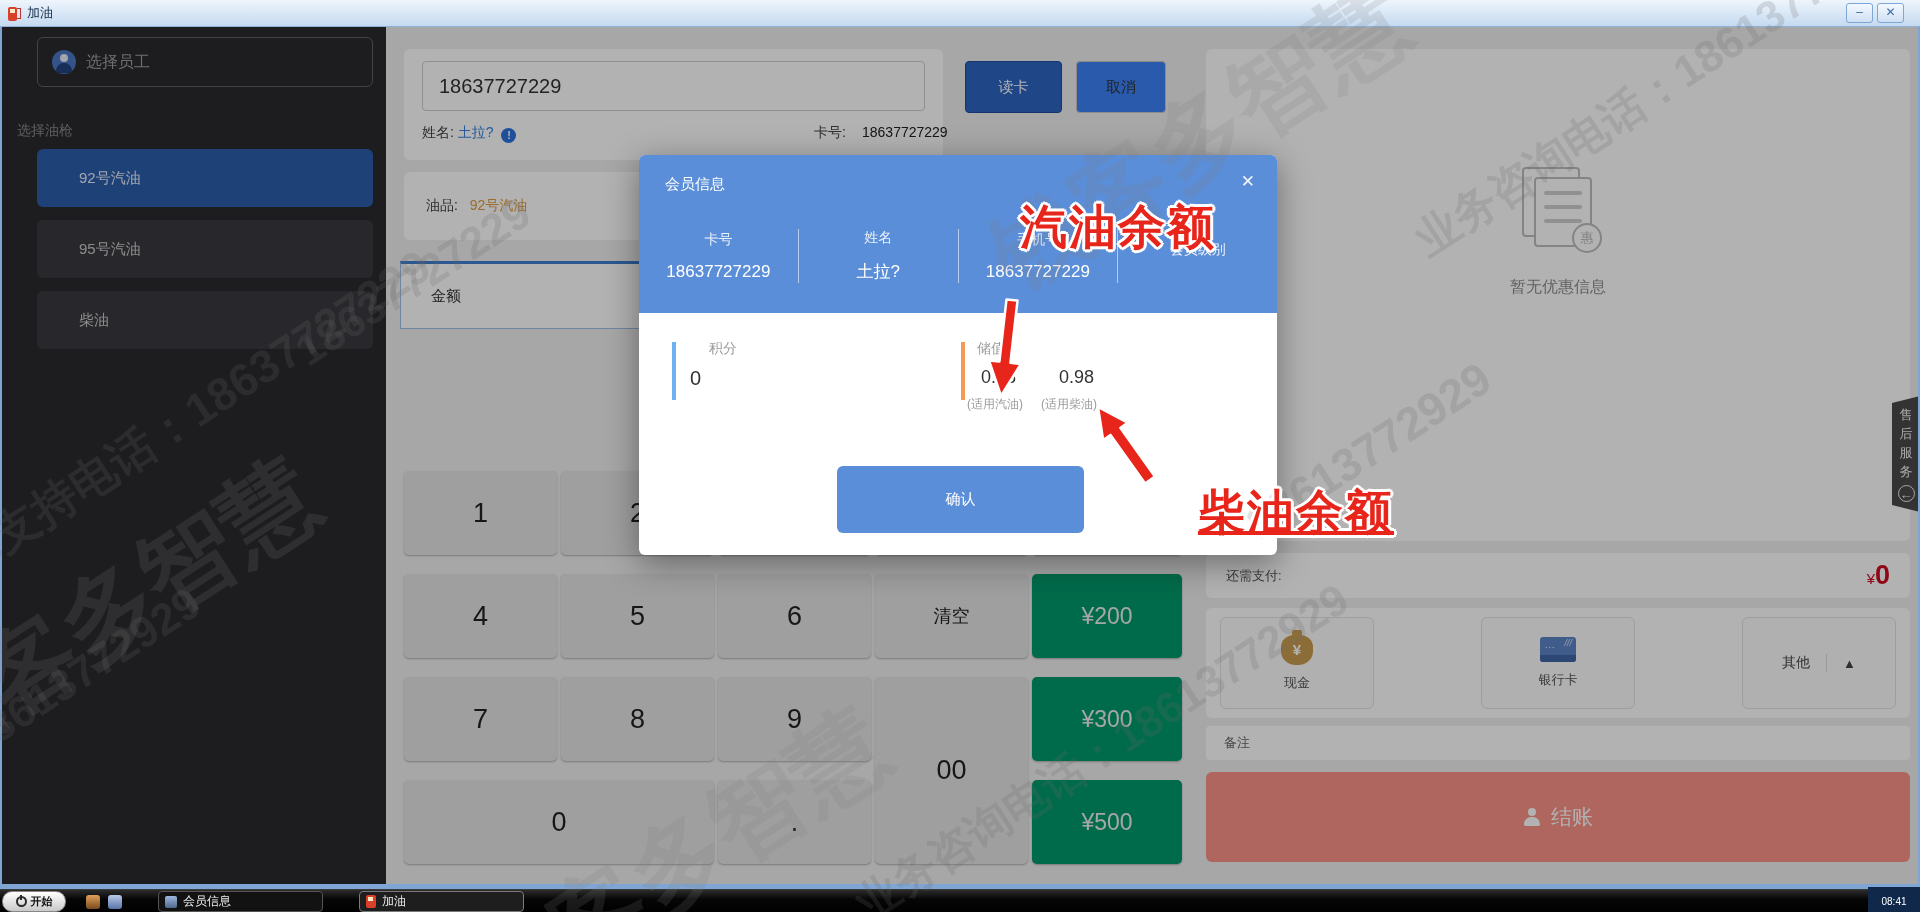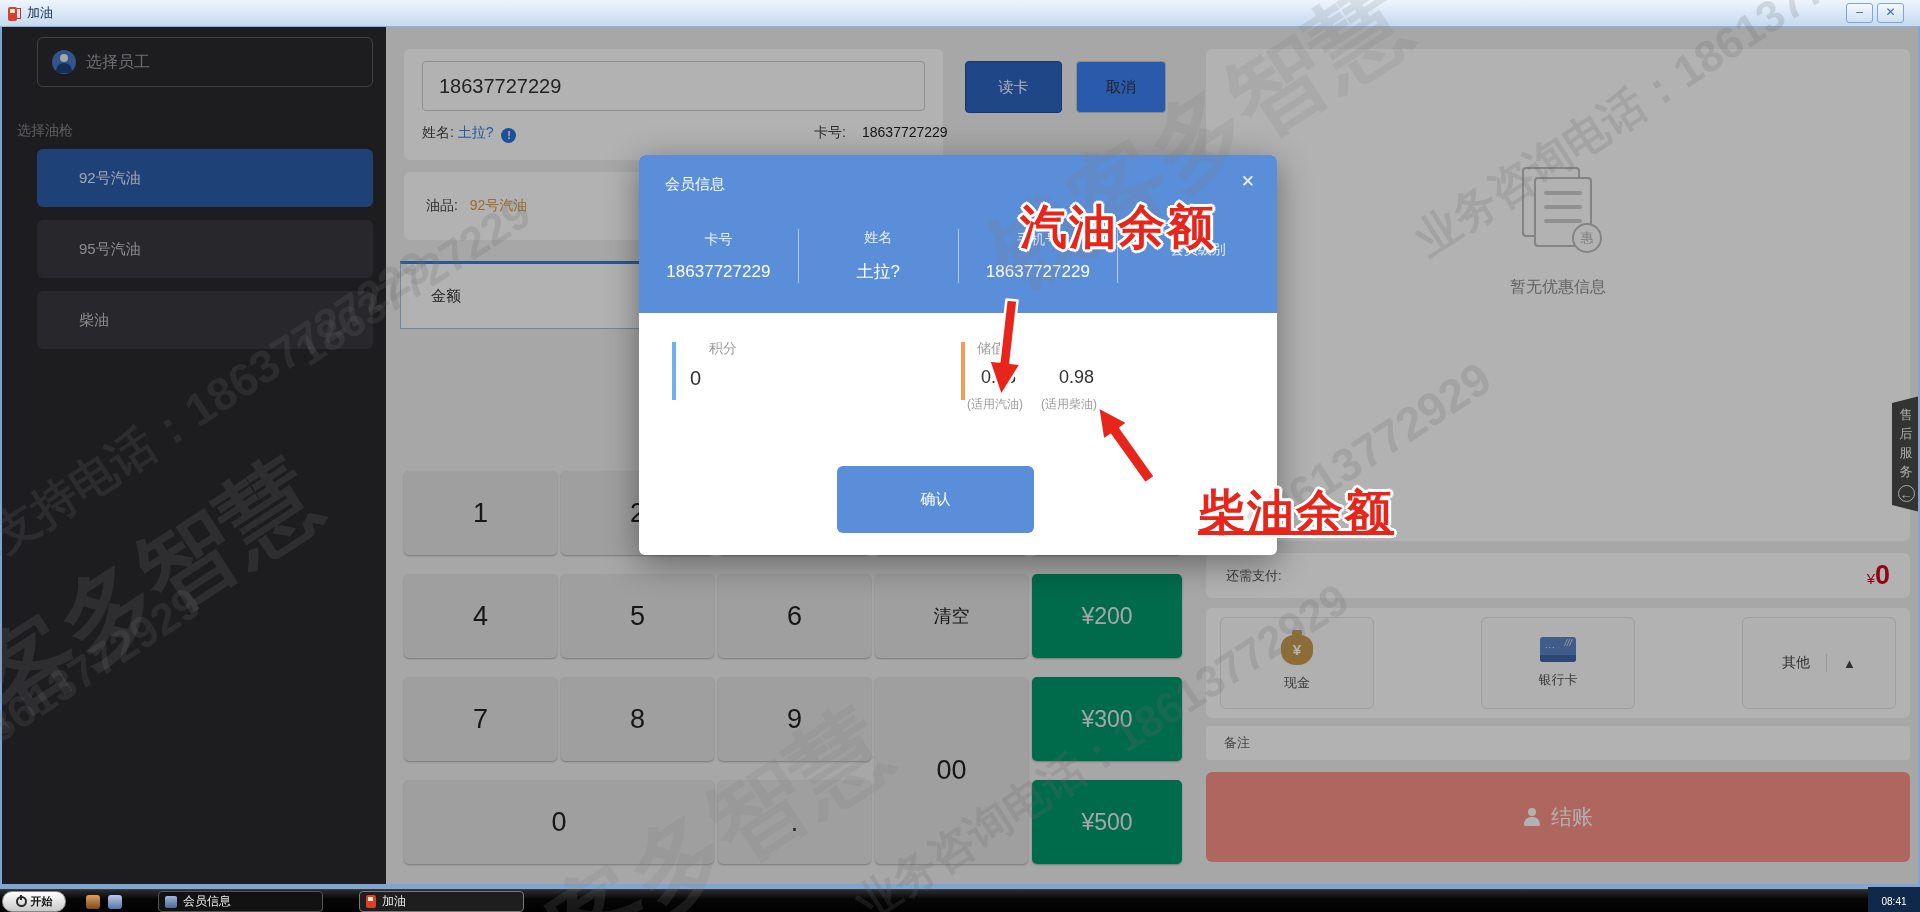--- a/index.html
+++ b/index.html
@@ -138,21 +138,21 @@
   .mcol .lbl{font-size:14px;color:rgba(255,255,255,.88);margin-bottom:13px;}
   .mcol .val{font-size:17px;color:#fff;}
   .mdiv{width:1px;height:54px;background:rgba(255,255,255,.55);}
   .stat-bar{position:absolute;width:4px;height:58px;top:187px;}
   .bar-blue{left:33px;background:#6cb1f0;}
   .bar-orange{left:322px;background:#f59a56;}
   .stat-lbl{position:absolute;top:185px;font-size:14px;color:#9b9b9b;}
   .stat-val{position:absolute;top:212px;font-size:20px;color:#333;}
   .stored-amt{position:absolute;top:212px;font-size:18px;color:#333;}
   .stored-cap{position:absolute;top:241px;font-size:12px;color:#9b9b9b;}
-  .m-confirm{position:absolute;left:198px;top:311px;width:197px;height:67px;background:#5b8ed8;border-radius:6px;
+  .m-confirm{position:absolute;left:198px;top:311px;width:247px;height:67px;background:#5b8ed8;border-radius:6px;
     color:#fff;font-size:15px;display:flex;align-items:center;justify-content:center;cursor:pointer;}
 
   
   .annot-svg{position:absolute;left:0;top:0;z-index:70;pointer-events:none;}
   .annot-text{position:absolute;z-index:71;font-size:47px;font-weight:bold;color:#e8251b;white-space:nowrap;
     letter-spacing:2px;pointer-events:none;
     text-shadow:-3px 0 0 #fff,3px 0 0 #fff,0 -3px 0 #fff,0 3px 0 #fff,
       -2px -2px 0 #fff,2px 2px 0 #fff,-2px 2px 0 #fff,2px -2px 0 #fff;}
   .annot-gas{left:1020px;top:196px;}
   .annot-diesel{left:1198px;top:481px;text-decoration:underline;}

